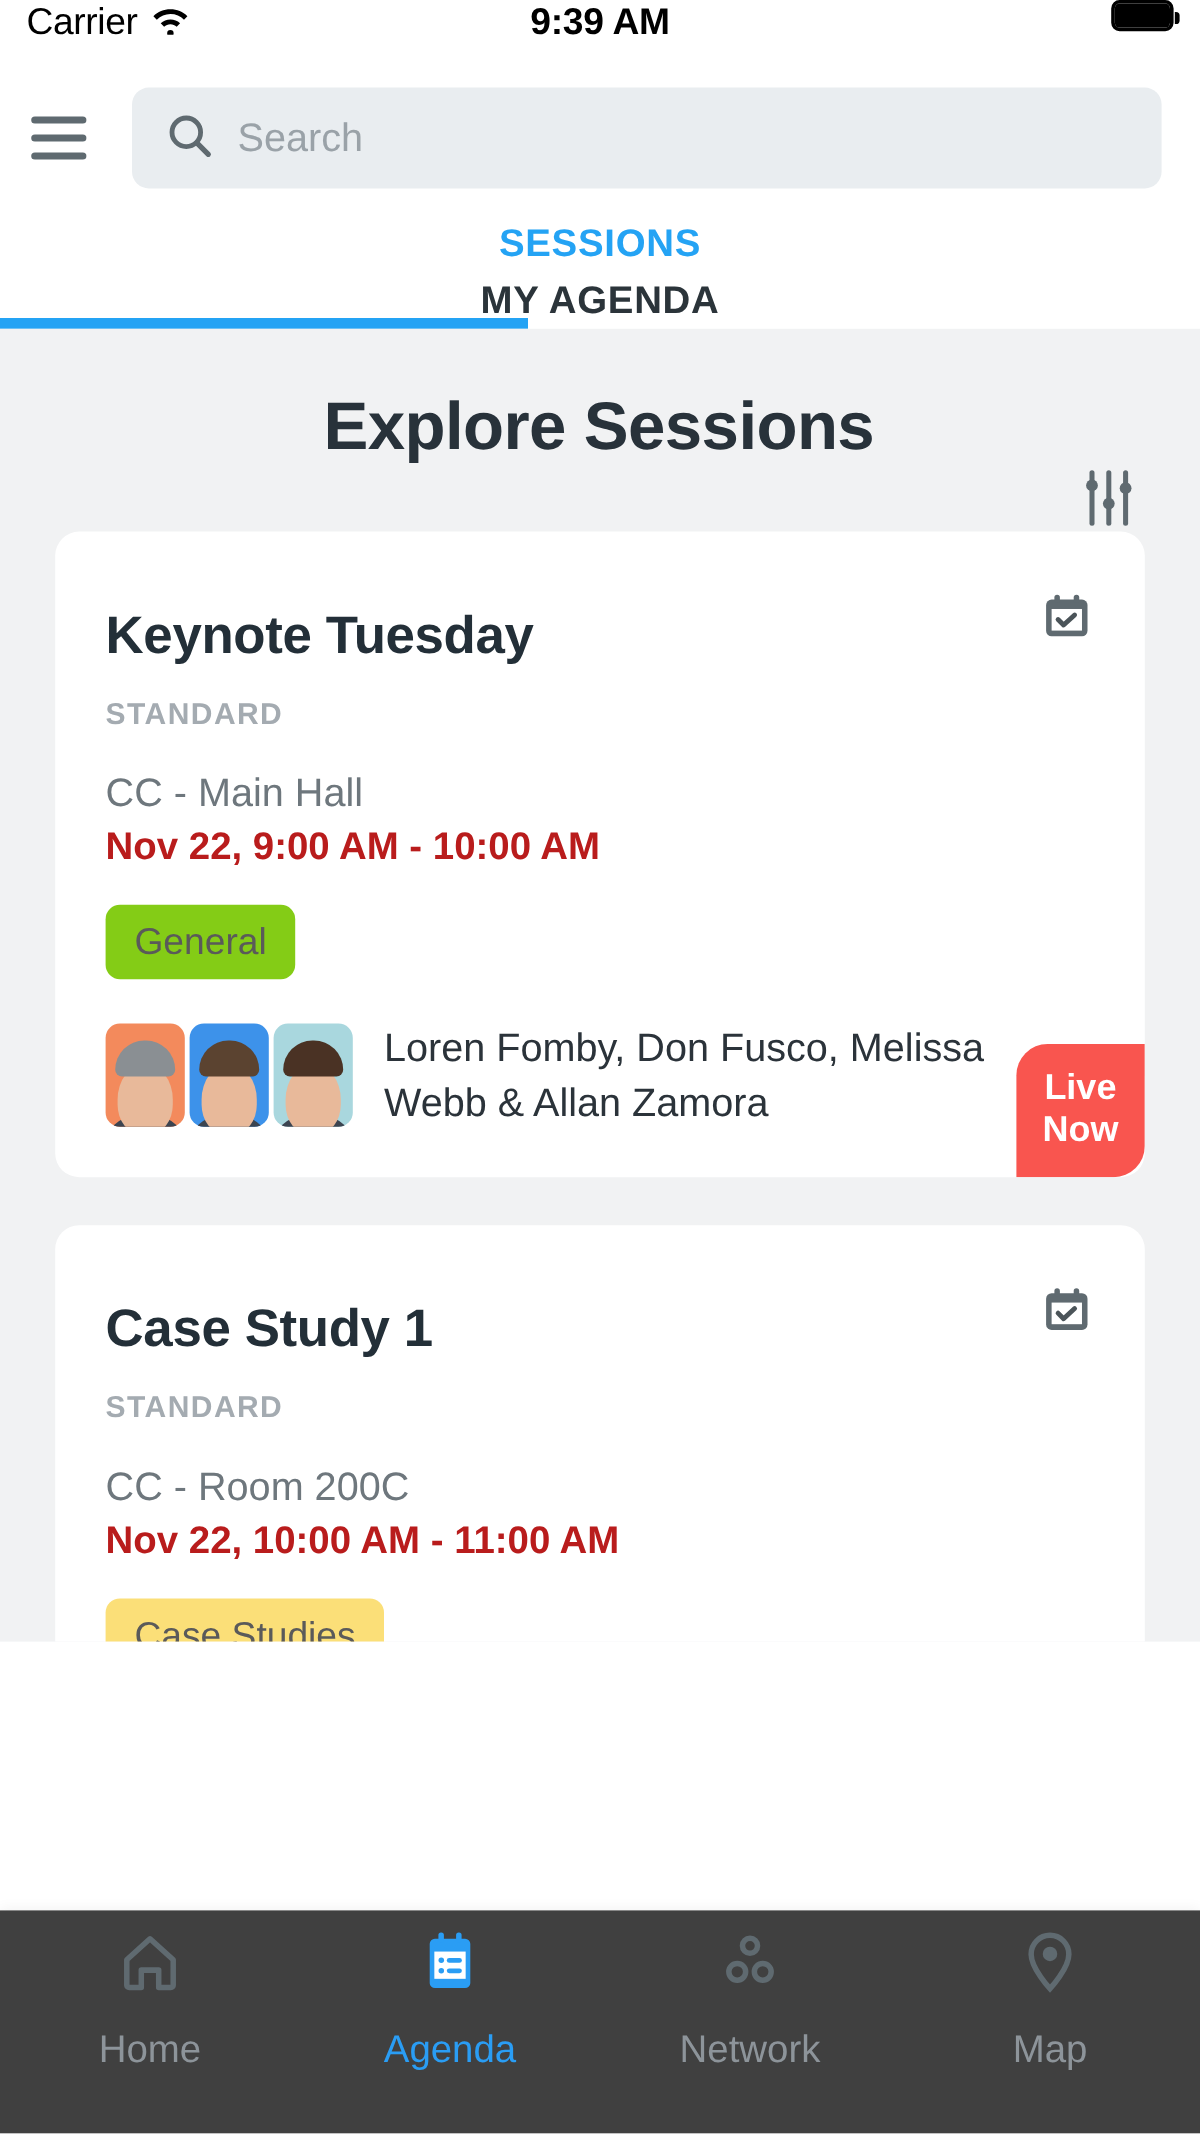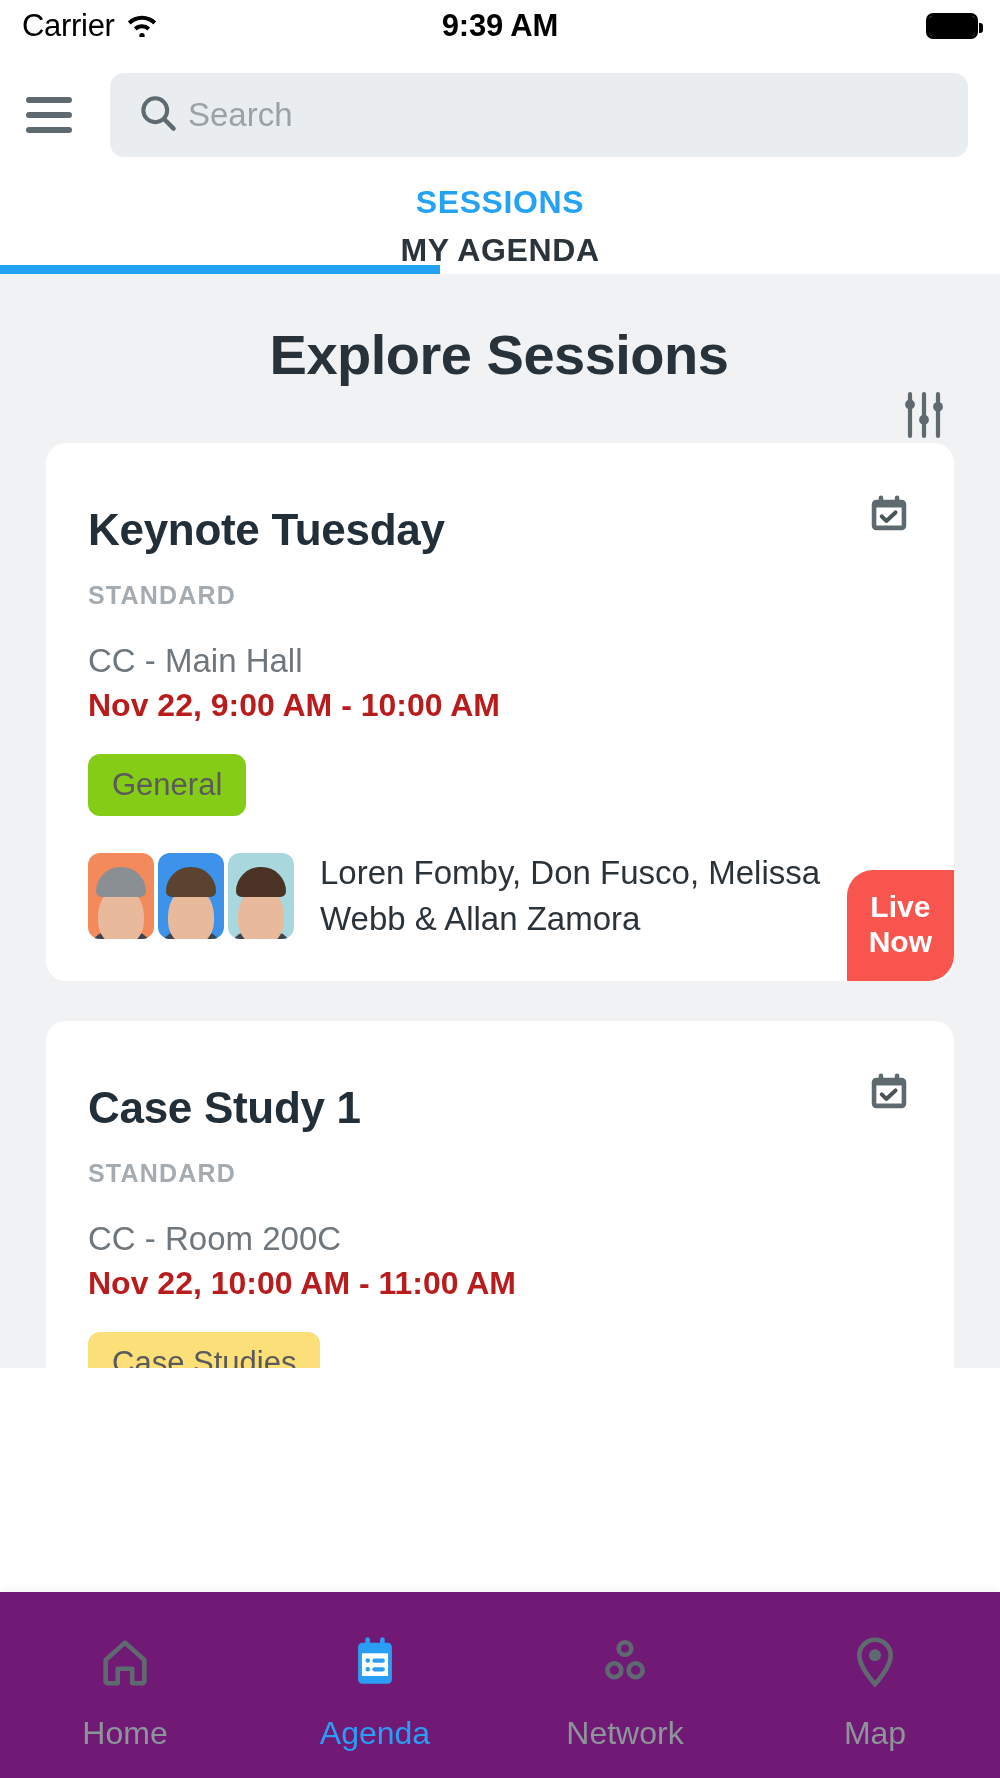--- a/index.html
+++ b/index.html
@@ -7,21 +7,21 @@
     width: 1000px; height: 1778px;
     background: #ffffff;
     font-family: "Liberation Sans", sans-serif;
     overflow: hidden;
   }
   .phone { position: relative; width: 1000px; height: 1778px; background: #ffffff; }
 
   
   .statusbar {
     height: 52px; background: #ffffff;
-    display: flex; align-items: center; padding: 0 22px;
+    display: flex; align-items: flex-start; padding: 0 22px;
     position: relative;
   }
   .sb-left { display: flex; align-items: center; gap: 10px; }
   .sb-carrier { font-size: 31px; color: #000; letter-spacing: -0.3px; }
   .sb-time {
     position: absolute; left: 0; right: 0; text-align: center;
     font-size: 31px; font-weight: bold; color: #000; letter-spacing: -0.2px;
   }
   .sb-right { margin-left: auto; display: flex; align-items: center; }
   .battery {
@@ -34,21 +34,21 @@
   }
 
   
   .topbar { height: 126px; display: flex; align-items: center; padding: 0 32px 0 26px; background:#fff; }
   .hamburger { width: 46px; height: 46px; display:flex; flex-direction:column; justify-content:center; gap:9px; cursor:pointer; }
   .hamburger span { display:block; height: 6px; width: 46px; background: #5f6a70; border-radius: 3px; }
   .searchbox {
     flex: 1; margin-left: 38px; height: 84px; background: #e9edf0;
     border-radius: 14px; display: flex; align-items: center; padding: 0 26px;
   }
-  .search-ph { font-size: 33px; color: #9aa2a8; margin-left: 8px; }
+  .search-ph { font-size: 33px; color: #9aa2a8; margin-left: 18px; }
 
   
   .tabs { display: flex; background: #fff; height: 96px; position: relative; flex-direction: column; }
   .tab { flex: 1; display:flex; align-items:center; justify-content:center;
          font-size: 32px; font-weight: bold; letter-spacing: 0.6px; cursor: pointer; }
   .tab.active { color: #24a3f4; }
   .tab.inactive { color: #2b343a; }
   .tab-underline { position:absolute; bottom:0; left:0; width: 440px; height: 9px; background:#24a3f4; }
 
   
@@ -83,22 +83,22 @@
                   width: 62px; height: 24px; border-radius: 20px 20px 0 0; background:#3c4450; }
   .speaker-names { font-size: 33px; color:#2b333a; font-weight:500; line-height: 1.38; margin-left: 22px; }
   .live-badge {
     position:absolute; right: 0; bottom: 0; background:#f9554f; color:#fff;
     font-size: 30px; font-weight: bold; line-height: 1.15; text-align:center;
     padding: 20px 22px 22px 22px; border-radius: 26px 0 26px 0;
   }
 
   
   .bottomnav {
-    position:absolute; left:0; right:0; bottom:0; height: 186px; background:#701a75;
-    display:flex; align-items:center; padding-top: 14px;
+    position:absolute; left:0; right:0; bottom:0; height: 186px; background:#404040;
+    display:flex; align-items:flex-start; padding-top: 14px;
     box-shadow: 0 -2px 10px rgba(0,0,0,0.05);
   }
   .nav-item { flex:1; display:flex; flex-direction:column; align-items:center; gap: 20px; cursor:pointer; }
   .nav-label { font-size: 32px; color:#8d949a; }
   .nav-item.active .nav-label { color:#2a9df4; }
 </style>
 </head>
 <body>
 
 <div class="phone">

